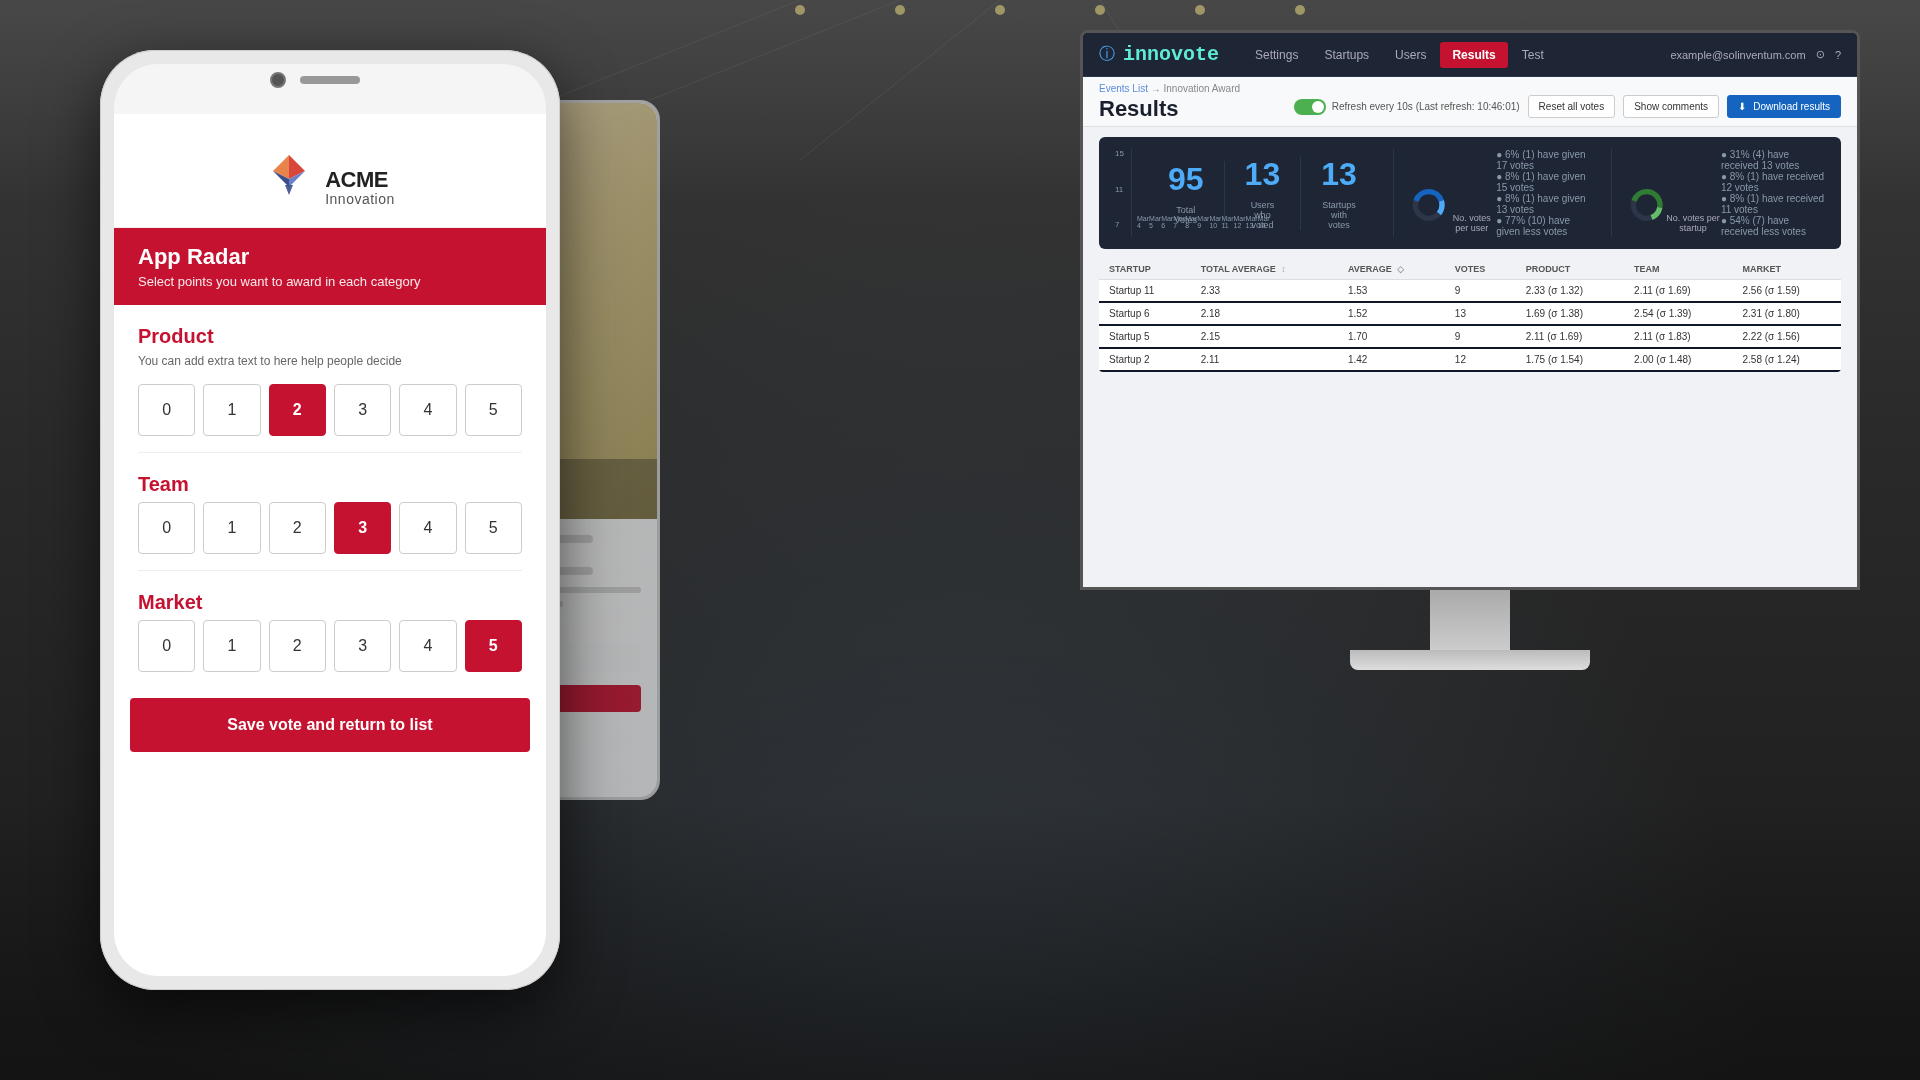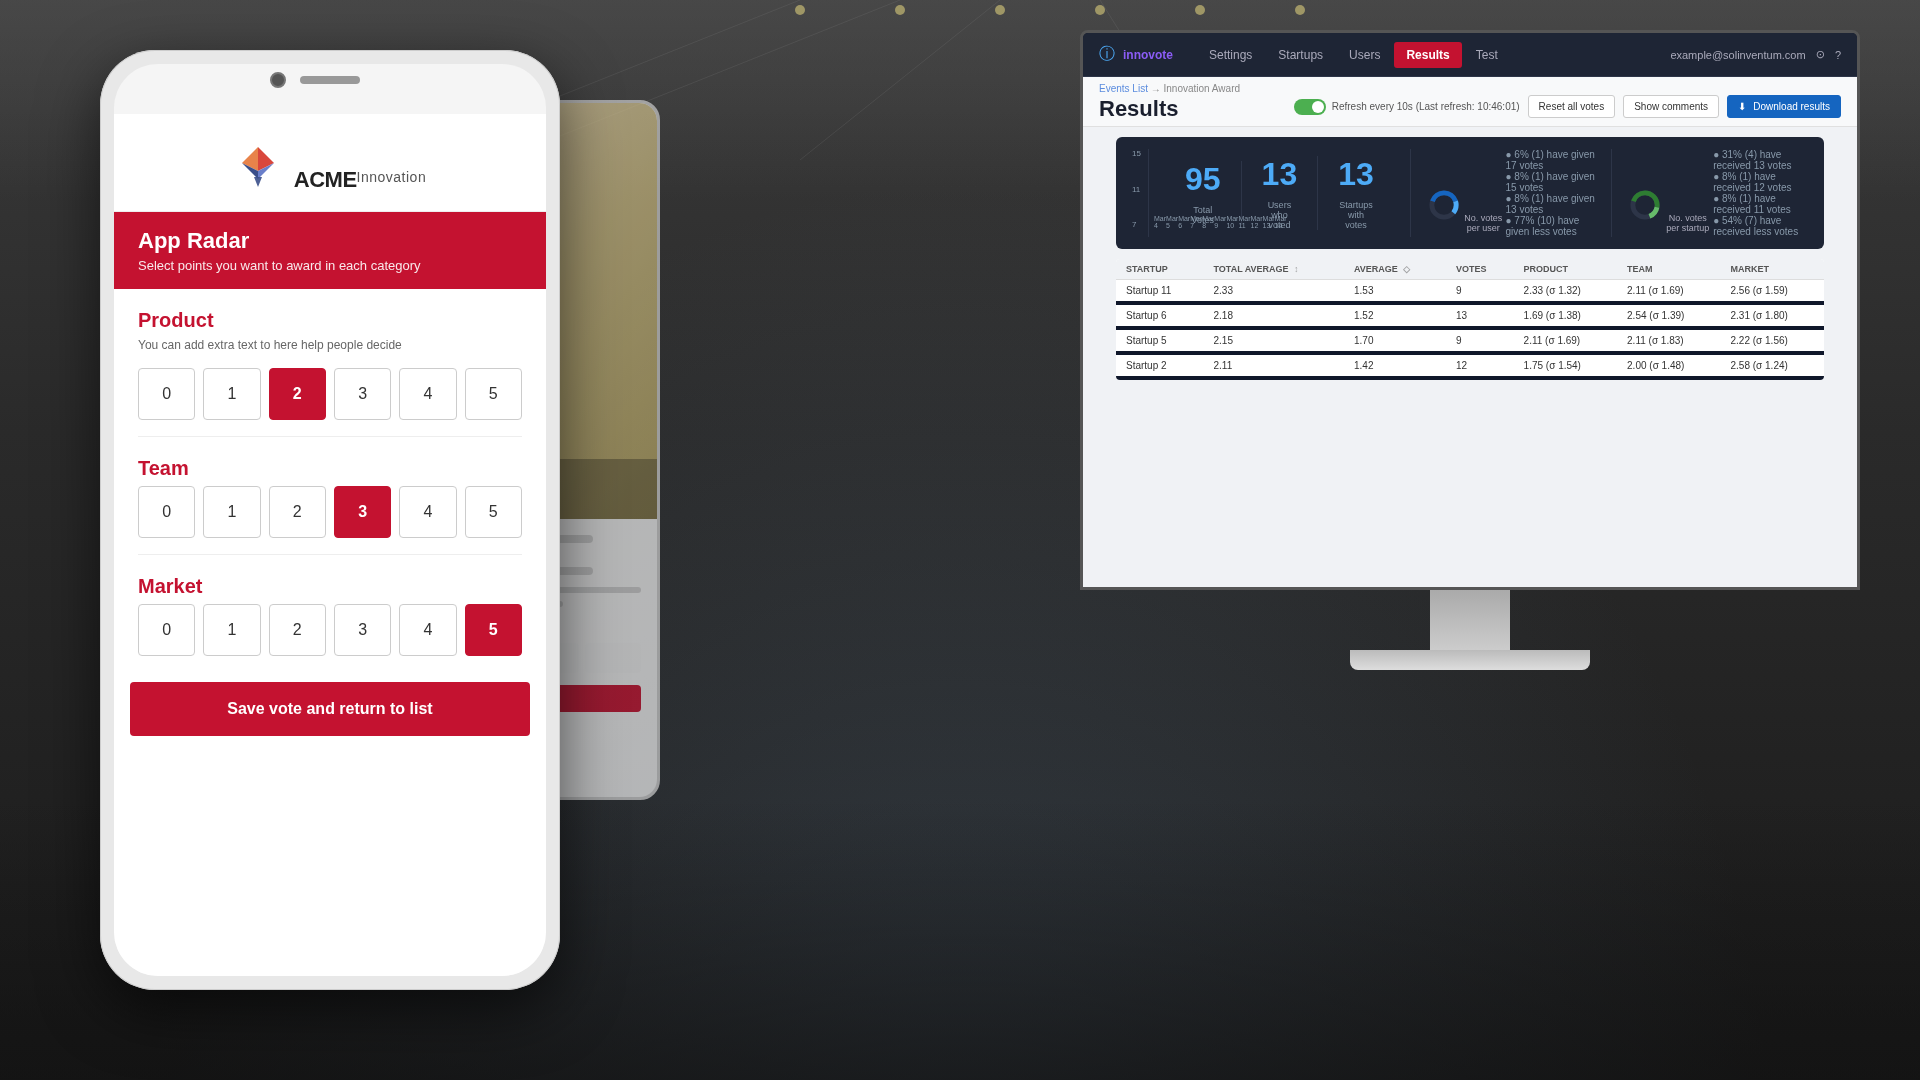--- a/index.html
+++ b/index.html
@@ -118,21 +118,21 @@
     }
 
     .acme-diamond {
       width: 48px;
       height: 48px;
       position: relative;
     }
 
     .acme-text {
       display: flex;
-      flex-direction: row;
+      flex-direction: column;
       margin-top: 27px;
     }
 
     .acme-name {
       font-size: 22px;
       font-weight: 800;
       color: #222;
       letter-spacing: -0.5px;
       line-height: 1;
     }
@@ -270,23 +270,24 @@
     }
 
     .nav-brand {
       display: flex;
       align-items: center;
       gap: 8px;
       margin-right: 24px;
     }
 
     .nav-brand-text {
-      color: #8b5cf6;
-      font-size: 12px;
+      color: #5eead4;
+      font-size: 20px;
       font-weight: 600;
+      font-family: Liberation Mono, monospace;
     }
 
     .nav-links {
       display: flex;
       gap: 2px;
       flex: 1;
     }
 
     .nav-link {
       color: #aab;
@@ -439,21 +440,21 @@
       padding: 5px 10px;
       text-align: left;
       font-size: 9px;
       color: #555;
       font-weight: 600;
       border-bottom: 1px solid #ddd;
     }
 
     .results-table td {
       padding: 5px 10px;
-      border-bottom: 4px solid #0f172a;
+      border-bottom: 2px solid #0f172a;
       color: #333;
     }
 
     .sort-icon {
       display: inline-block;
       margin-left: 3px;
       opacity: 0.5;
     }
 
     
@@ -700,21 +701,21 @@
         </div>
         <button class="toolbar-btn">Reset all votes</button>
         <button class="toolbar-btn">Show comments</button>
         <button class="toolbar-btn primary">
           <span style="margin-right:4px;">⬇</span>
           <span>Download results</span>
         </button>
       </div>
     </div>
 
-    <div style="padding:10px 33px;background:#f0f2f5;height:calc(560px - 96px);overflow:hidden;">
+    <div style="padding:10px 16px;background:#f0f2f5;height:calc(560px - 96px);overflow:hidden;">
 
       <div class="stats-panel">
 
         <div class="chart-area">
 
           <div style="position:absolute;left:0;top:0;height:100%;display:flex;flex-direction:column;justify-content:space-between;width:20px;">
             <span style="font-size:8px;color:#8899aa;">15</span>
             <span style="font-size:8px;color:#8899aa;">11</span>
             <span style="font-size:8px;color:#8899aa;">7</span>
           </div>

